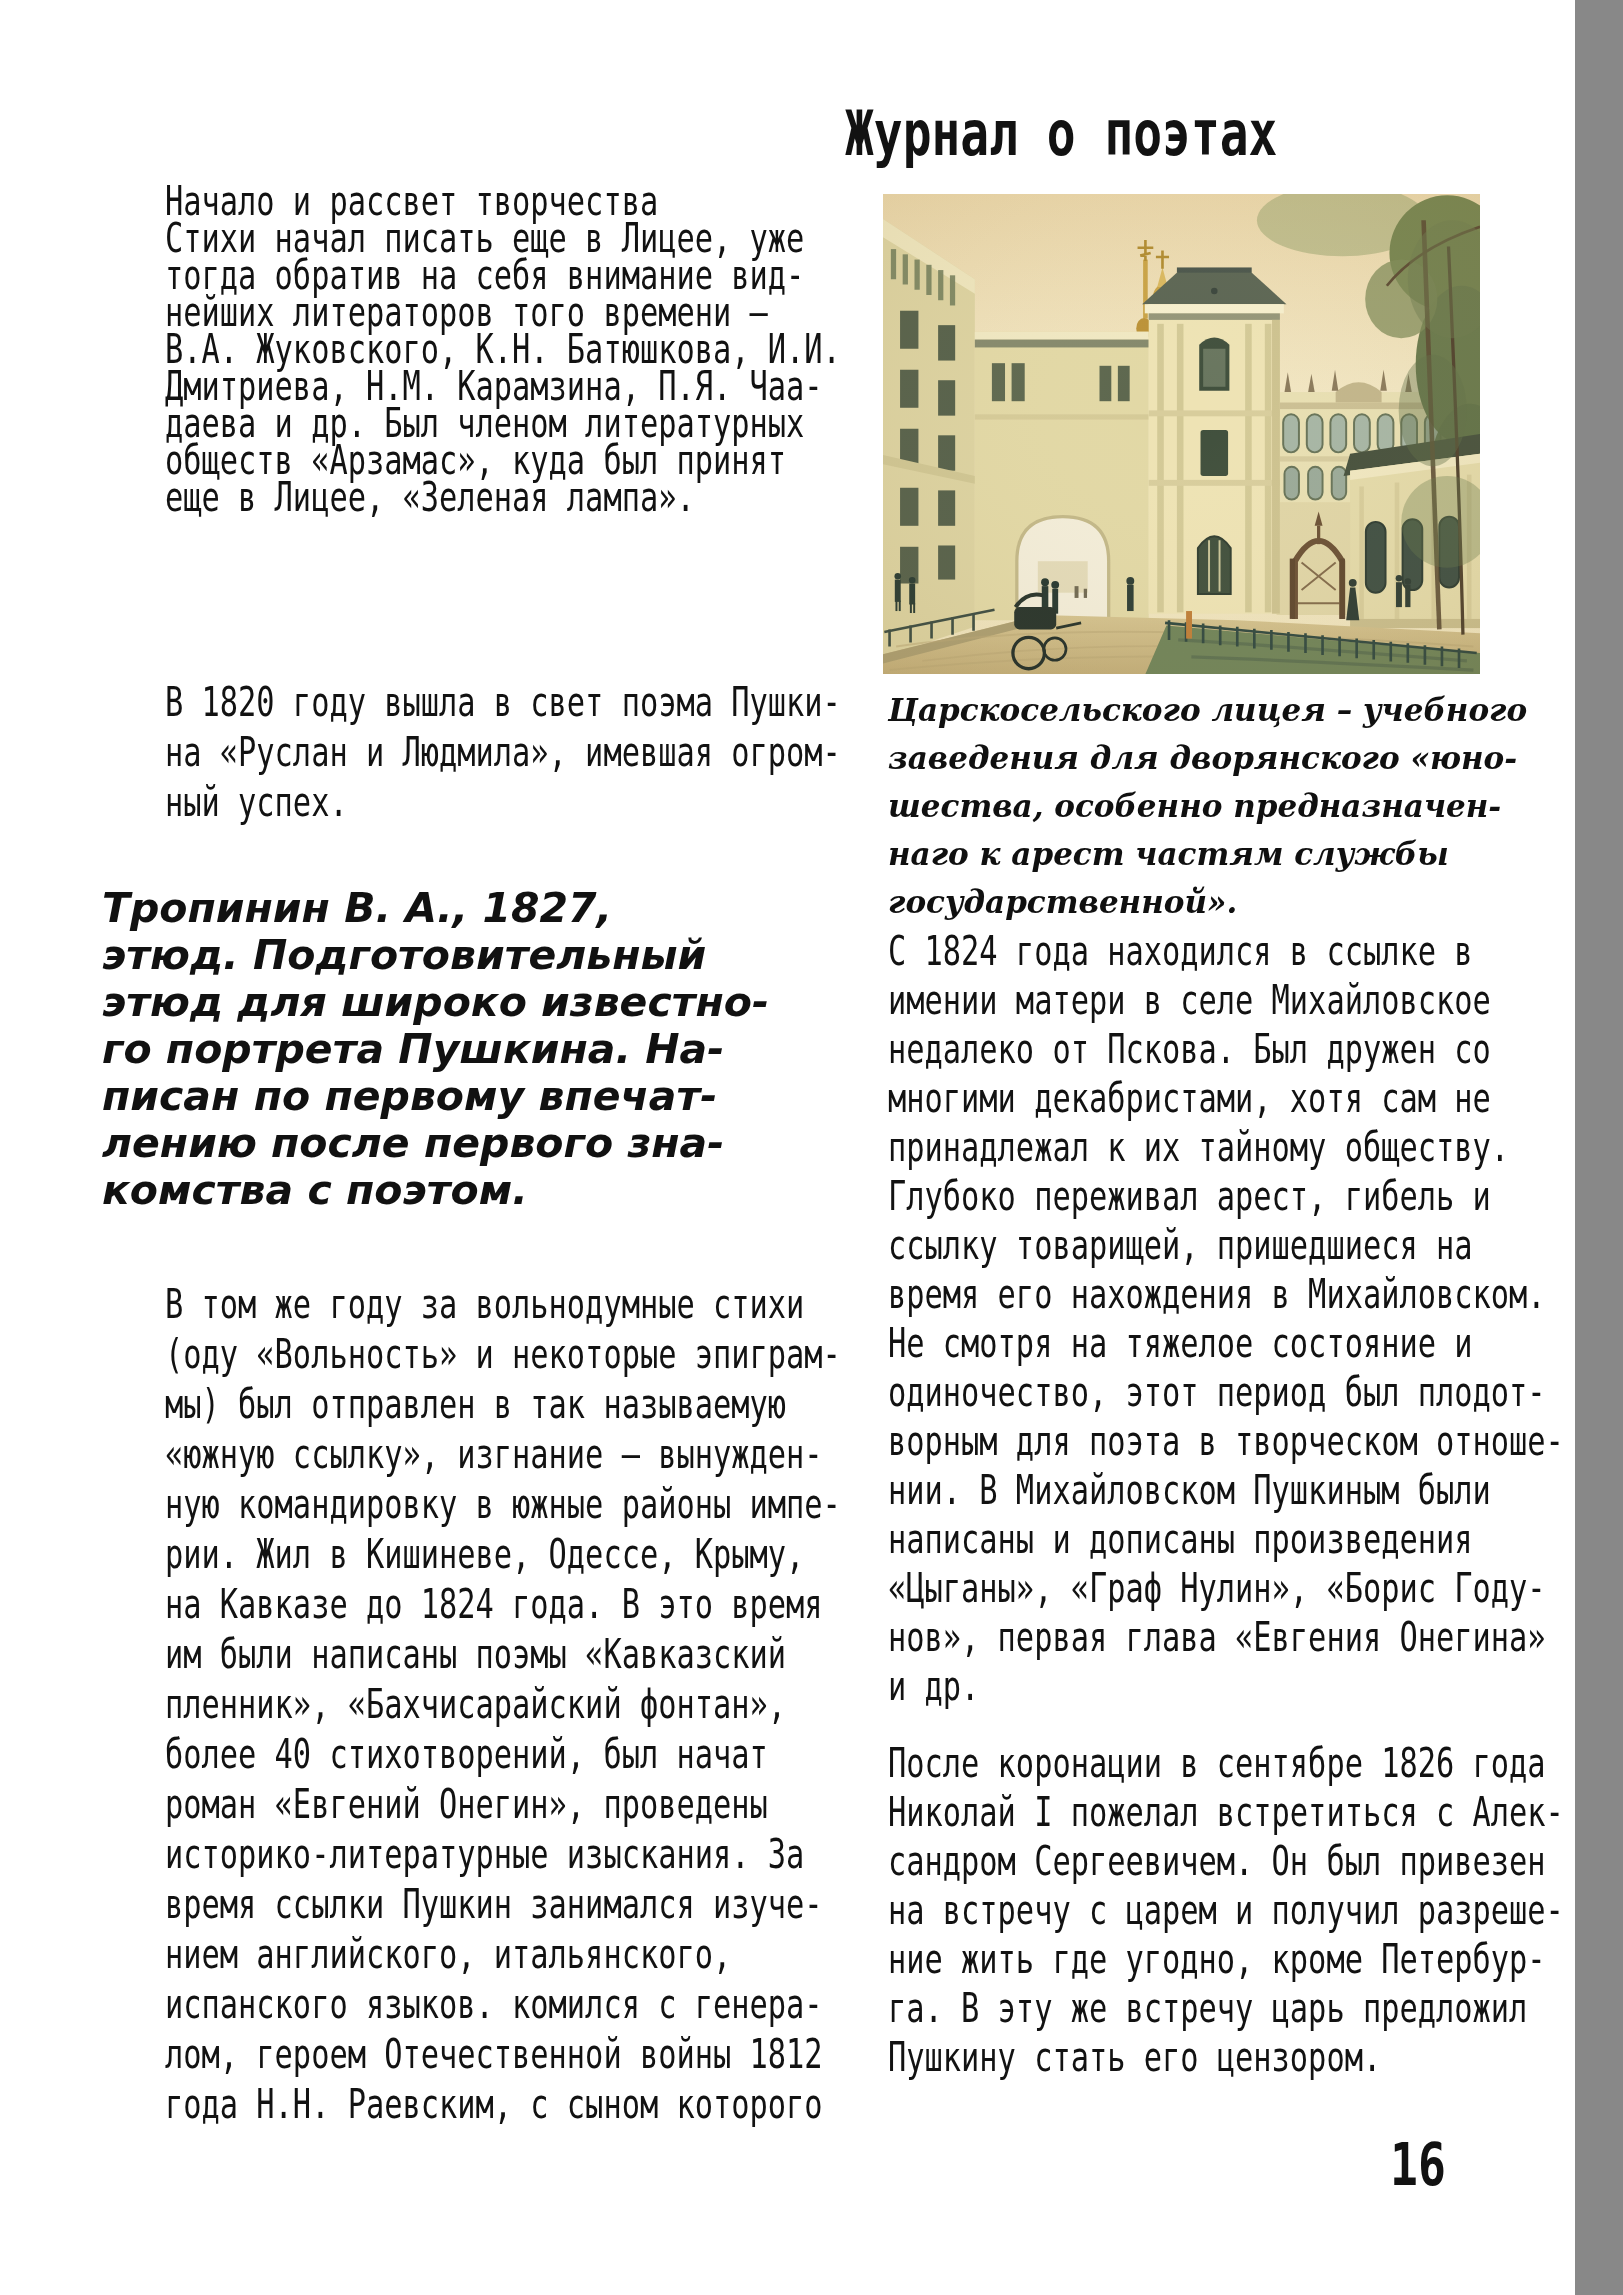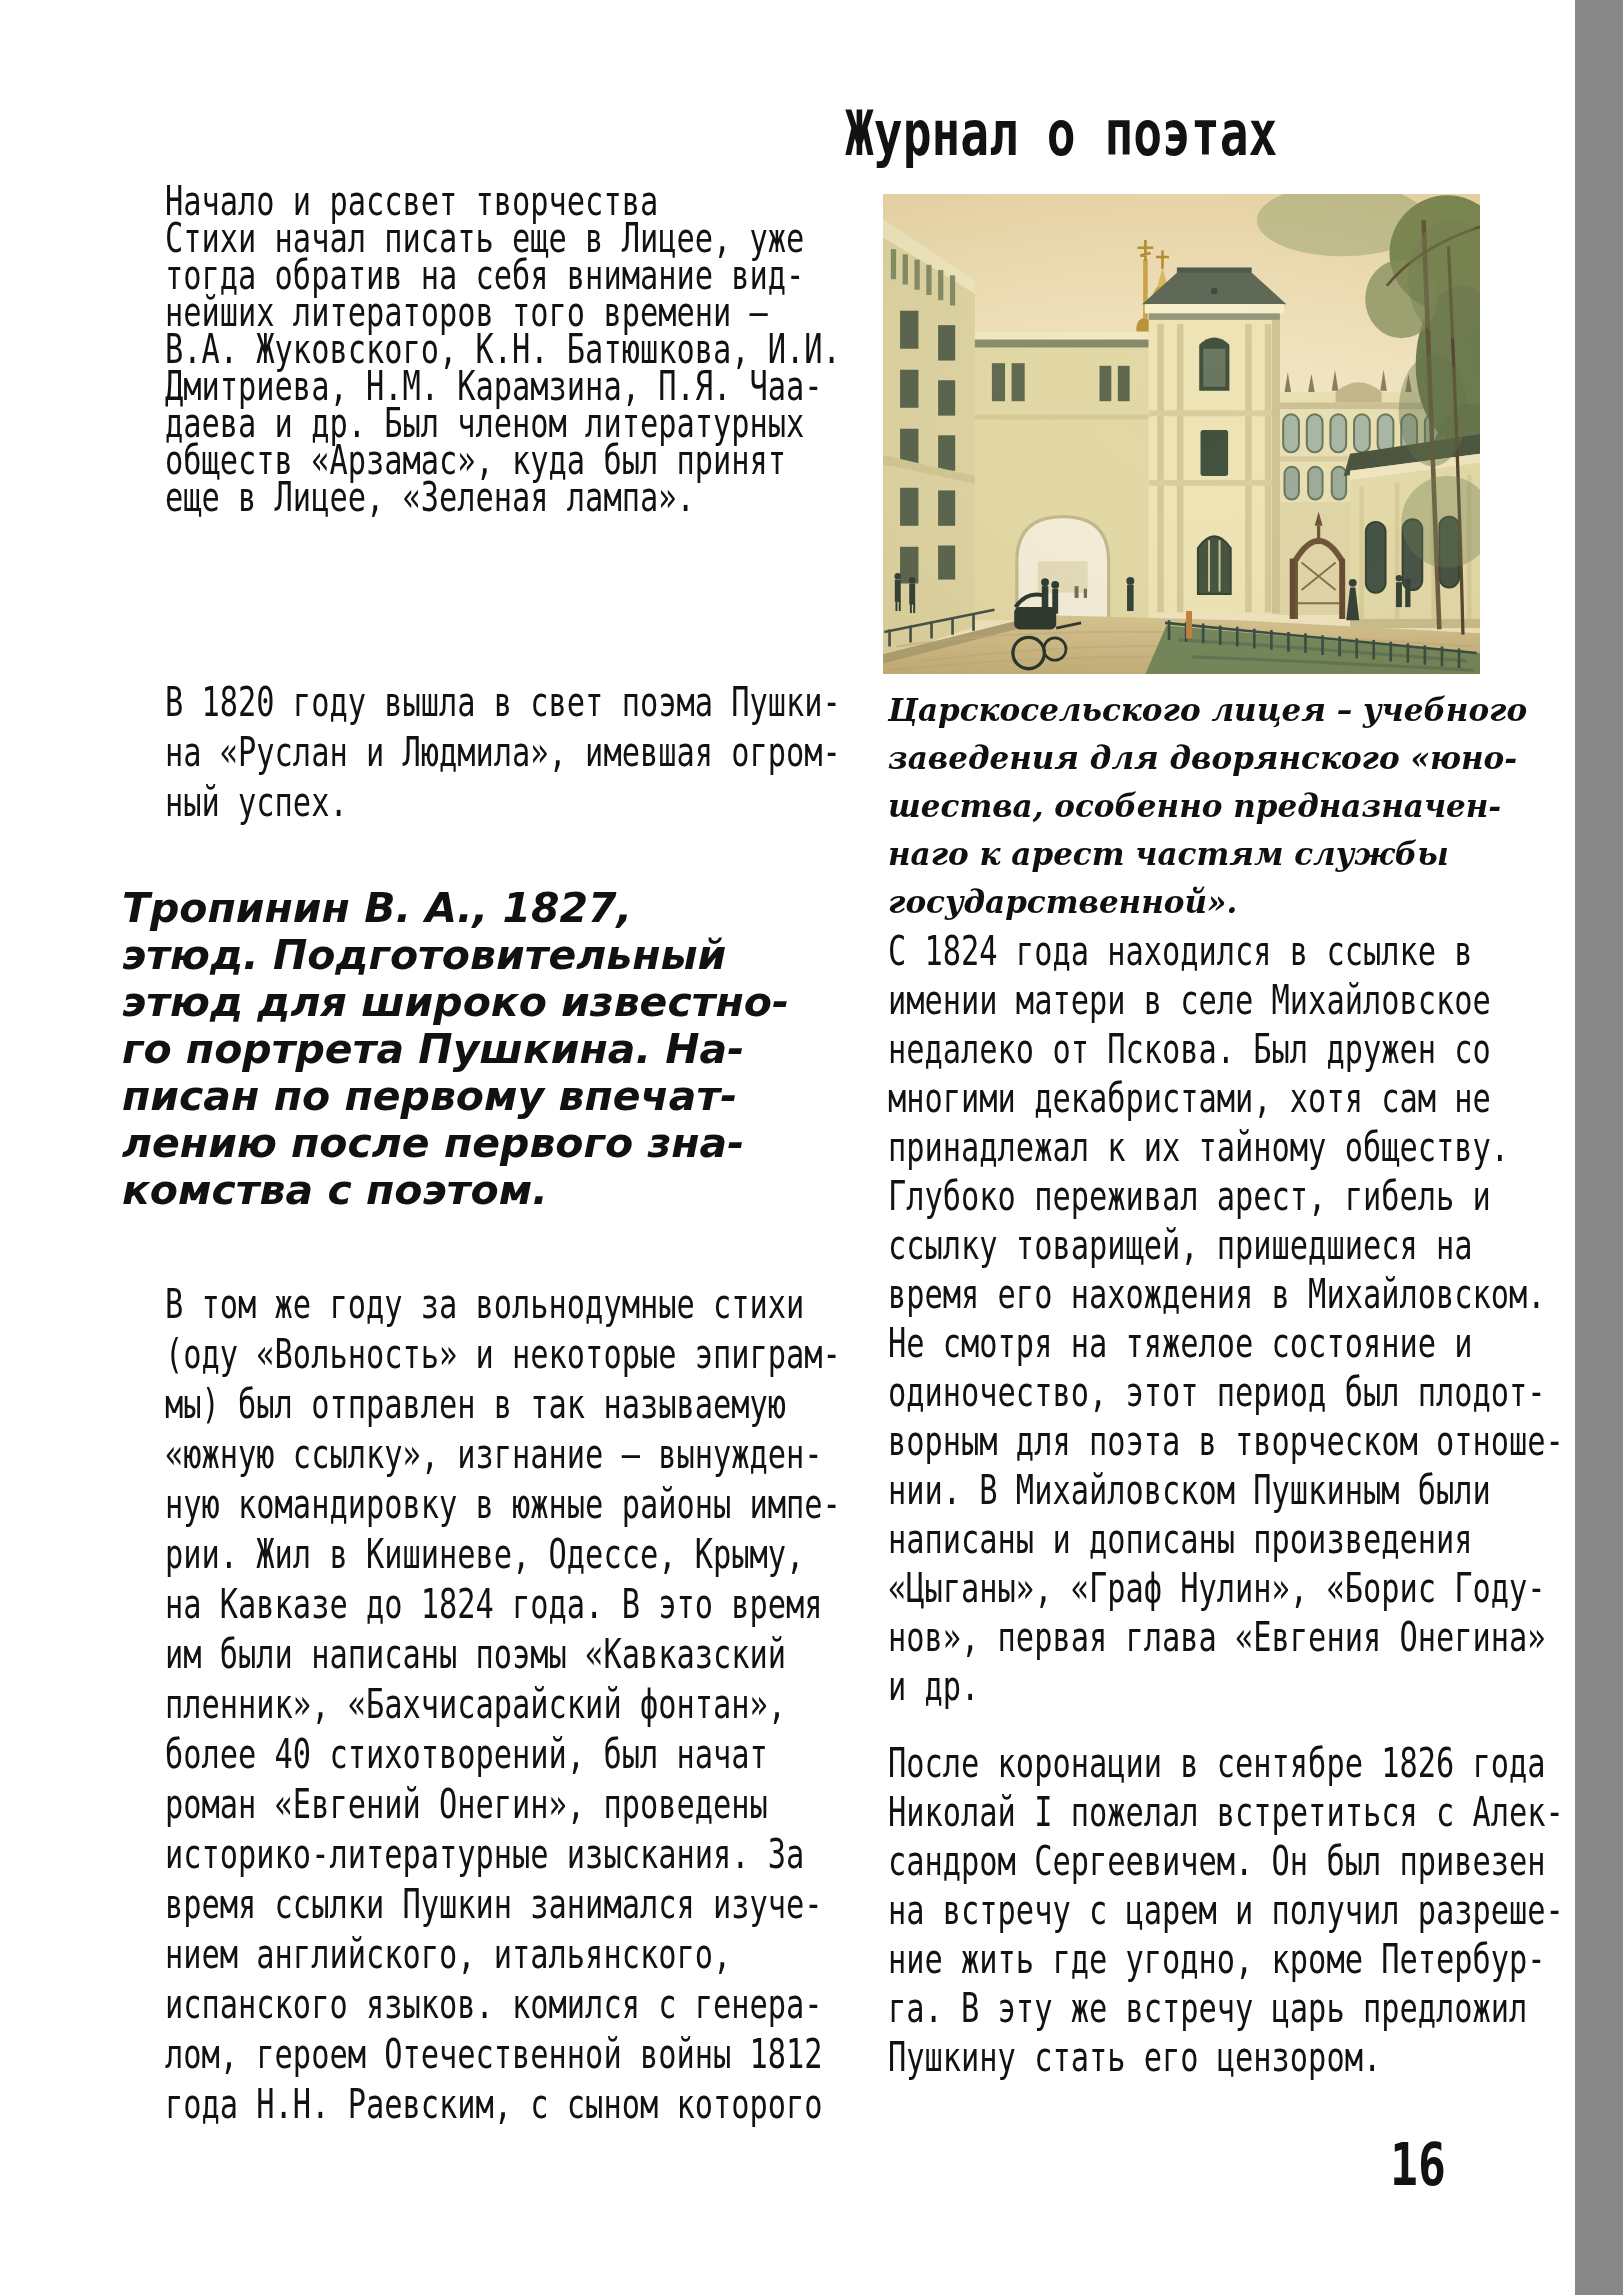--- a/index.html
+++ b/index.html
@@ -14,21 +14,21 @@
   .title{
     left:845px;top:97px;font-size:63px;font-weight:700;white-space:nowrap;
     transform:scaleX(0.76);transform-origin:left top;letter-spacing:0;
   }
   .para-l1{left:165px;top:183px;line-height:37px;}
   .para-l2{left:165px;top:677px;line-height:50px;}
   .pullquote{
     left:102px;top:885px;width:818px;
     font-family:"DejaVu Sans","Liberation Sans",sans-serif;
     font-weight:700;font-style:italic;font-size:41px;line-height:47px;
-    white-space:pre-line;color:#111111;margin-left:20px;
+    white-space:pre-line;color:#111111;
   }
   .para-l3{left:165px;top:1279px;line-height:50px;}
   .painting{left:883px;top:194px;width:597px;height:480px;}
   .painting svg{display:block;width:100%;height:100%;}
   .caption{
     left:888px;top:686px;width:654px;
     font-family:"DejaVu Serif","Liberation Serif",serif;
     font-weight:700;font-style:italic;font-size:31px;line-height:48px;
     white-space:pre-line;color:#101010;
   }

